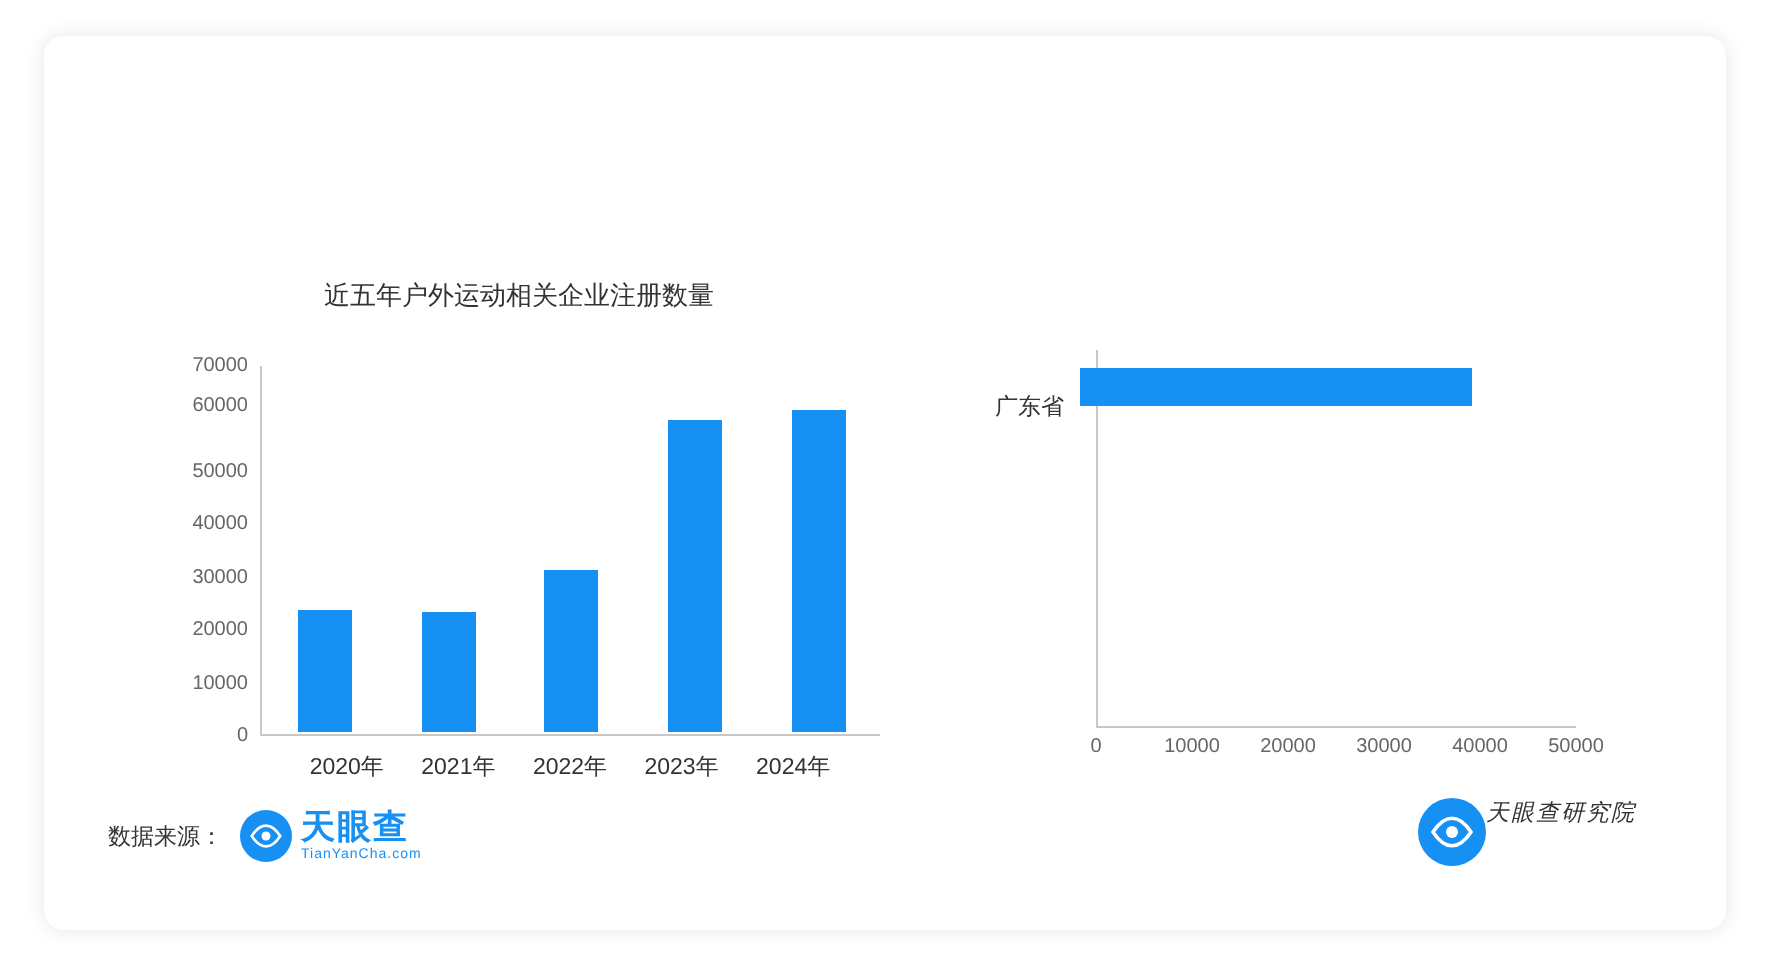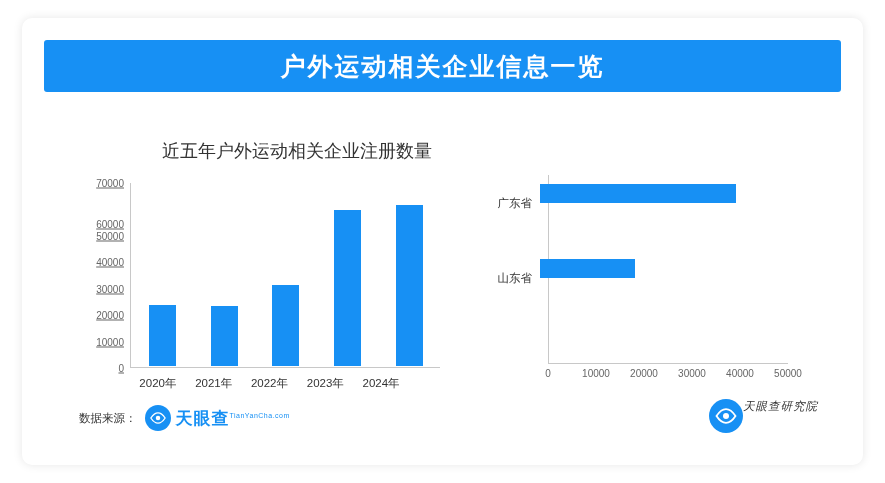--- a/index.html
+++ b/index.html
@@ -60,21 +60,21 @@
     height: 300px;
   }
   .panel-right {
     position: absolute;
     left: 460px;
     top: 95px;
     width: 360px;
     height: 300px;
   }
   .chart-title {
-    font-size: 18px;
+    font-size: 13px;
     color: #333333;
     font-weight: normal;
     white-space: nowrap;
   }
   .panel-left .chart-title {
     position: absolute;
     left: 100px;
     top: 26px;
   }
   .panel-right .chart-title {
@@ -97,21 +97,20 @@
     width: 62px;
     height: 185px;
   }
   .v-ylabel {
     position: absolute;
     right: 0;
     font-size: 10px;
     color: #666666;
     transform: translateY(-50%);
     white-space: nowrap;
-    text-decoration: underline;
   }
   .v-plot {
     position: absolute;
     left: 68px;
     top: 0;
     width: 310px;
     height: 185px;
     border-left: 1px solid #c8c8c8;
     border-bottom: 1px solid #c8c8c8;
     box-sizing: border-box;
@@ -136,21 +135,21 @@
   .v-bar {
     width: 27px;
     background: #1790f4;
   }
   .v-xlabels {
     position: absolute;
     left: 68px;
     top: 193px;
     width: 310px;
     display: flex;
-    justify-content: flex-start;
+    justify-content: center;
   }
   .v-xlabel {
     width: 18%;
     text-align: center;
     font-size: 11.5px;
     color: #333333;
     white-space: nowrap;
   }
   
   .hchart {
@@ -227,21 +226,20 @@
     transform: translateX(-50%);
     white-space: nowrap;
   }
   
   .source {
     position: absolute;
     left: 32px;
     bottom: 34px;
     display: flex;
     align-items: center;
-    margin-left: 25px;
   }
   .source-text {
     font-size: 11.5px;
     color: #333333;
     margin-right: 8px;
     white-space: nowrap;
   }
   .logo {
     display: flex;
     align-items: center;
@@ -252,20 +250,21 @@
     border-radius: 50%;
     background: #1790f4;
     display: flex;
     align-items: center;
     justify-content: center;
     margin-right: 5px;
   }
   .logo-mark svg { display: block; }
   .logo-words {
     display: flex;
+    flex-direction: column;
     line-height: 1;
   }
   .logo-cn {
     font-size: 17px;
     font-weight: bold;
     color: #1790f4;
     letter-spacing: 1px;
     white-space: nowrap;
   }
   .logo-en {
@@ -301,36 +300,33 @@
     letter-spacing: 1px;
     white-space: nowrap;
   }
 </style>
 </head>
 <body>
 
 <div class="page">
   <div class="card">
 
-    <div class="banner">
-      <div class="banner-title">户外运动相关企业信息一览</div>
-    </div>
 
     <div class="panel-left">
       <div class="chart-title">近五年户外运动相关企业注册数量</div>
 
       <div class="vchart">
         <div class="v-ylabels">
           <div class="v-ylabel" style="top:185px">0</div>
           <div class="v-ylabel" style="top:158.6px">10000</div>
           <div class="v-ylabel" style="top:132.1px">20000</div>
           <div class="v-ylabel" style="top:105.7px">30000</div>
           <div class="v-ylabel" style="top:79.3px">40000</div>
           <div class="v-ylabel" style="top:52.9px">50000</div>
-          <div class="v-ylabel" style="top:41px">60000</div>
+          <div class="v-ylabel" style="top:20px">60000</div>
           <div class="v-ylabel" style="top:0px">70000</div>
         </div>
 
         <div class="v-plot">
           <div class="v-bars">
             <div class="v-barwrap">
                 <div class="v-bar" style="height:33.6%"></div>
               </div>
             <div class="v-barwrap">
                 <div class="v-bar" style="height:32.9%"></div>
@@ -359,26 +355,20 @@
 
     <div class="panel-right">
 
       <div class="hchart">
         <div class="h-axis"></div>
         <div class="h-rows">
           <div class="h-row" style="top:0px">
             <div class="h-catlabel">广东省</div>
             <div class="h-track">
                 <div class="h-bar" style="width:64.9%"></div>
-              </div>
-          </div>
-          <div class="h-row" style="top:75.2px">
-            <div class="h-catlabel">山东省</div>
-            <div class="h-track">
-                <div class="h-bar" style="width:31.3%"></div>
               </div>
           </div>
         </div>
         <div class="h-baseline"></div>
         <div class="h-xlabels">
           <div class="h-xlabel" style="left:0px">0</div>
           <div class="h-xlabel" style="left:48px">10000</div>
           <div class="h-xlabel" style="left:96px">20000</div>
           <div class="h-xlabel" style="left:144px">30000</div>
           <div class="h-xlabel" style="left:192px">40000</div>

